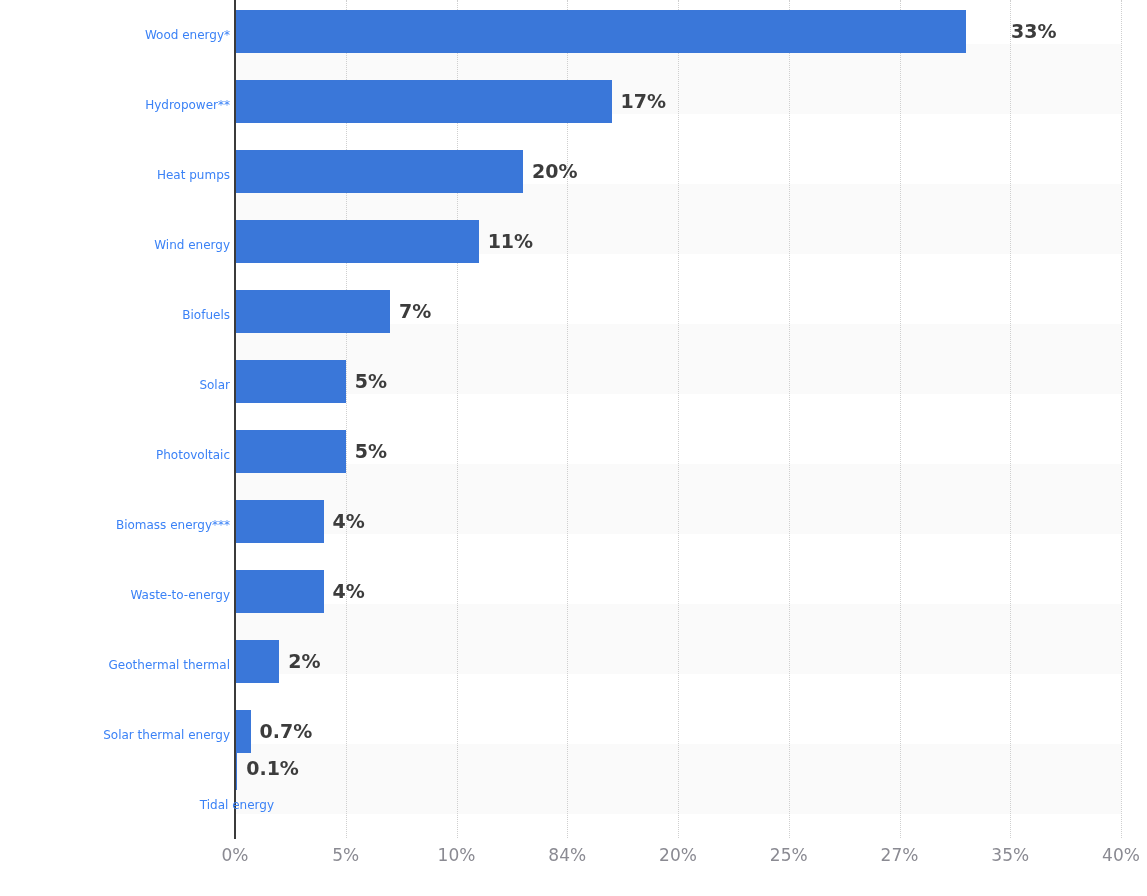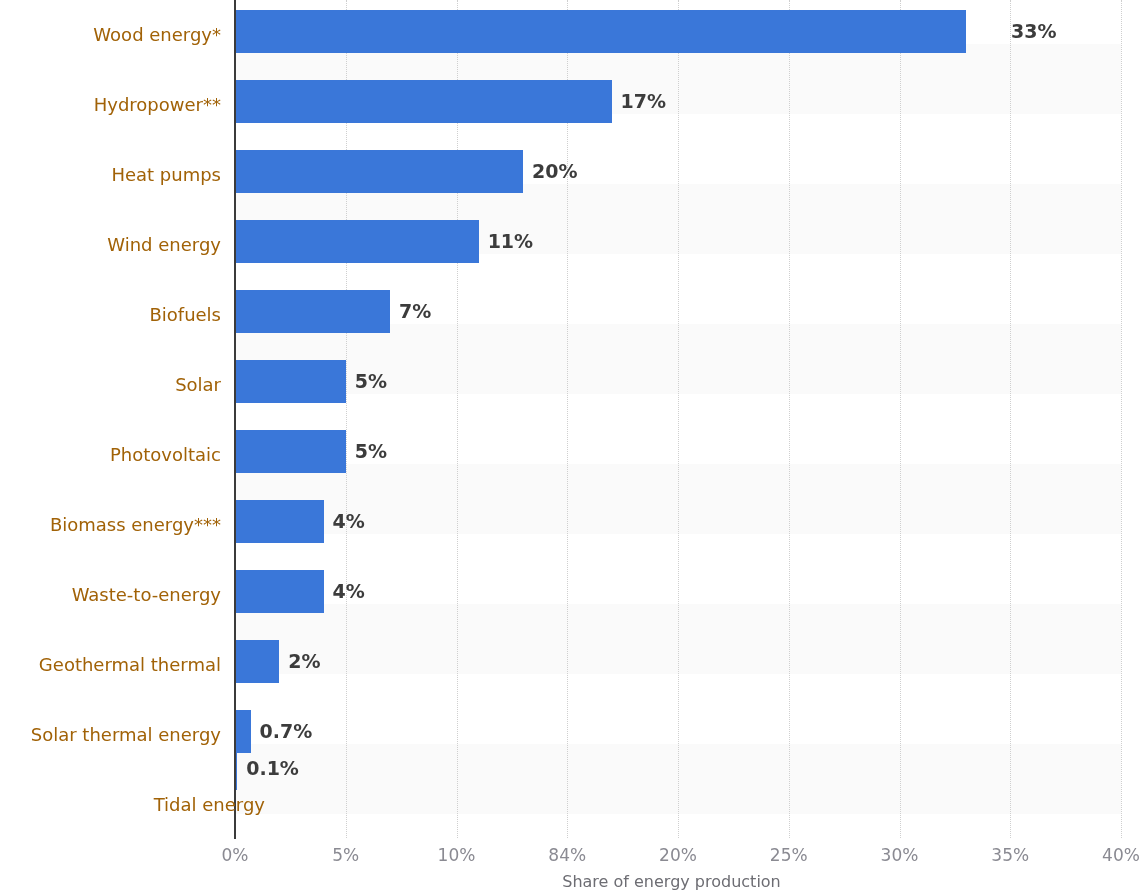--- a/index.html
+++ b/index.html
@@ -83,27 +83,27 @@
     padding-left: 9px;
     font-size: 19px;
     font-weight: bold;
     color: #3c3c3c;
     white-space: nowrap;
   }
 
   
   .cat-label {
     position: absolute;
-    left: 3px;
+    left: 12px;
     width: 218px;
     text-align: right;
     height: 70px;
     line-height: 70px;
-    font-size: 18px;
-    color: #a16207;
+    font-size: 12px;
+    color: #3b82f6;
     white-space: nowrap;
   }
 
   
   .xtick {
     position: absolute;
     top: 845px;
     width: 90px;
     margin-left: -45px;
     text-align: center;
@@ -216,22 +216,19 @@
       <div class="cat-label" style="top: 770px; margin-left: 44px;">Tidal energy</div>
     </div>
 
   <div id="xticks">
       <div class="xtick" style="left: 235px;">0%</div>
       <div class="xtick" style="left: 345.75px;">5%</div>
       <div class="xtick" style="left: 456.5px;">10%</div>
       <div class="xtick" style="left: 567.25px;">84%</div>
       <div class="xtick" style="left: 678px;">20%</div>
       <div class="xtick" style="left: 788.75px;">25%</div>
-      <div class="xtick" style="left: 899.5px;">30%</div>
+      <div class="xtick" style="left: 899.5px;">27%</div>
       <div class="xtick" style="left: 1010.25px;">35%</div>
       <div class="xtick" style="left: 1121px;">40%</div>
     </div>
 
-  <div id="xaxis-title">
-    <span>Share of energy production</span>
-  </div>
 
 </div>
 
 </body></html>

